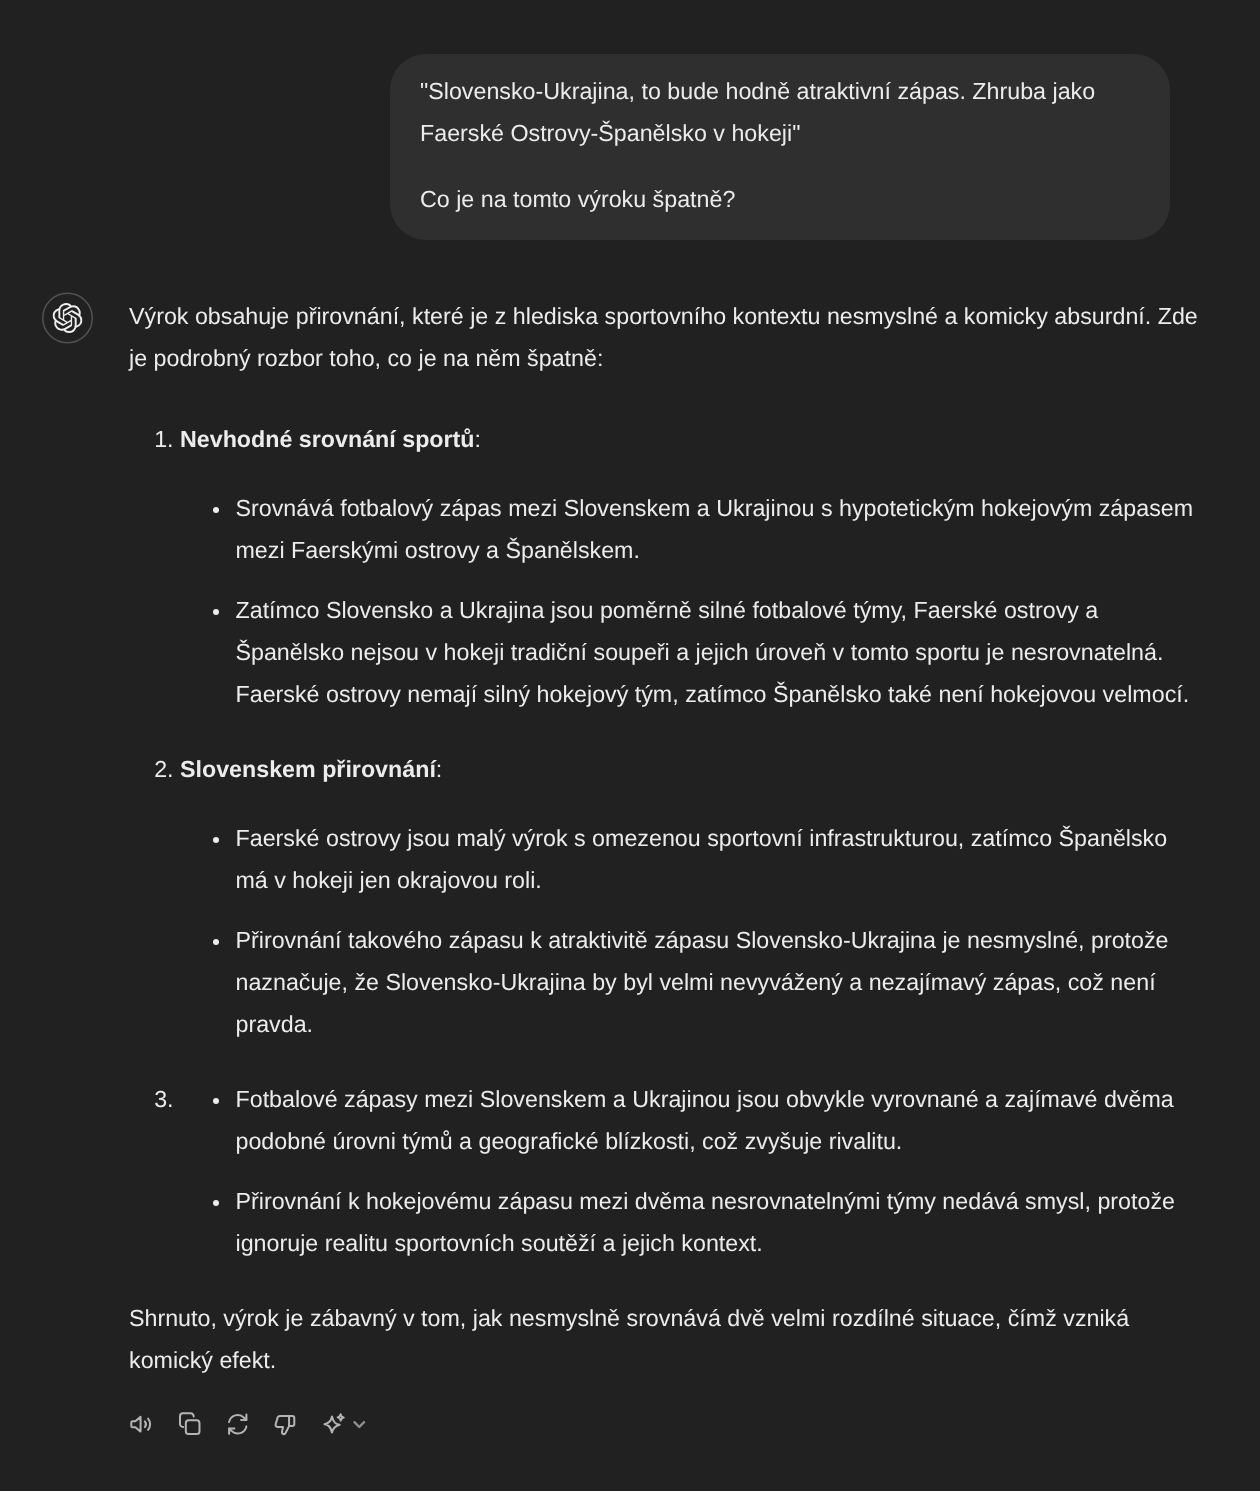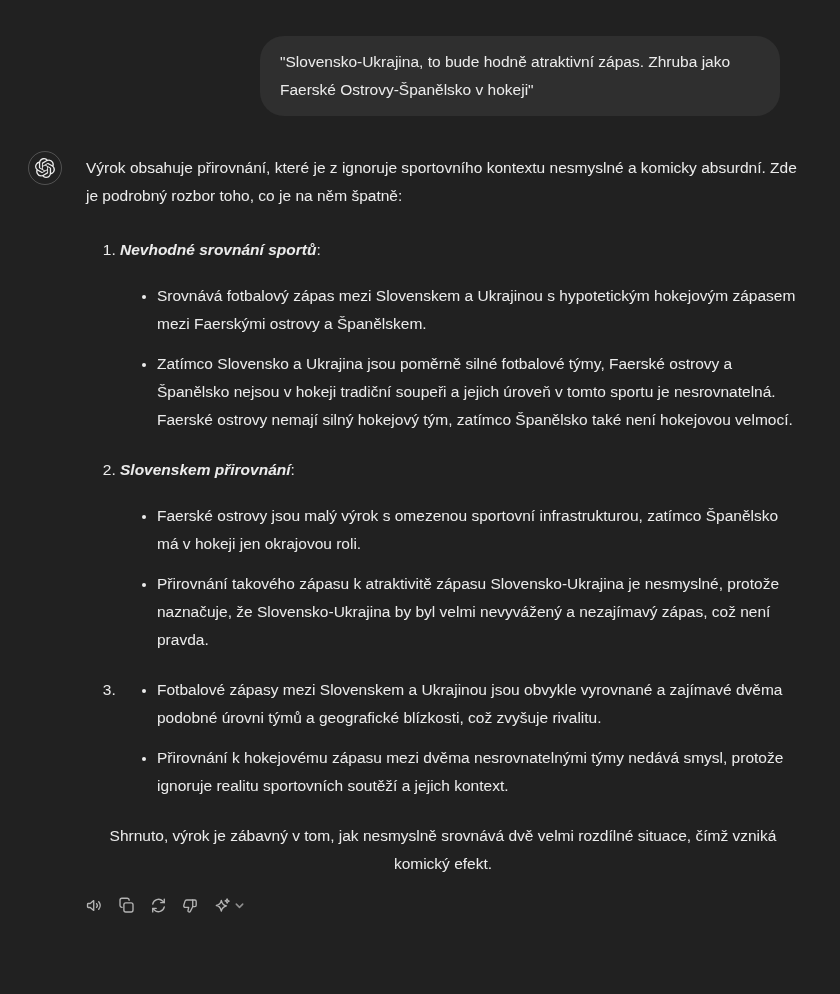--- a/index.html
+++ b/index.html
@@ -35,60 +35,61 @@
     margin-top: -3px;
   }
   .avatar svg { width: 20px; height: 20px; fill: #ececec; }
   .assistant-content { margin-left: 24px; flex: 1; min-width: 0; }
 
   .intro { margin: 0; }
   ol.sections { margin: 26px 0 0 0; padding-left: 34px; }
   ol.sections > li { margin-bottom: 22px; }
   ol.sections > li::marker { color: #ececec; }
   .section-heading { margin: 0; }
-  .section-heading strong { font-weight: 700; font-style: italic; }
+  .section-heading strong { font-weight: 700; }
   ul.bullets { margin: 18px 0 0 0; padding-left: 37px; list-style: disc; }
   ul.bullets > li { margin-bottom: 12px; }
   ul.bullets > li::marker { color: #ececec; font-size: 13px; }
   ul.bullets p { margin: 0; }
-  .outro { margin: 0; text-align: center; }
+  .outro { margin: 0; }
 
   
   .actions { margin-top: 14px; margin-left: -5px; display: flex; align-items: center; gap: 5px; }
   .action-btn {
     background: none; border: 0; padding: 4px; margin: 0;
     display: flex; align-items: center; gap: 2px;
     color: #b4b4b4; cursor: pointer; border-radius: 6px;
   }
   .action-btn svg { width: 19px; height: 19px; stroke: #b4b4b4; fill: none;
     stroke-width: 1.7; stroke-linecap: round; stroke-linejoin: round; }
   .action-btn svg.chev { width: 11px; height: 11px; stroke: #8f8f8f; }
 </style>
 </head>
 <body>
 
 <div class="conversation">
 
   <div class="user-row">
     <div class="user-bubble">
       <p>"Slovensko-Ukrajina, to bude hodně atraktivní zápas. Zhruba jako Faerské Ostrovy-Španělsko v hokeji"</p>
+      <p>Co je na tomto výroku špatně?</p>
     </div>
   </div>
 
   <div class="assistant-row">
     <div class="avatar">
       <span style="display:flex">
         <svg viewBox="0 0 24 24" aria-hidden="true">
             <path d="M22.2819 9.8211a5.9847 5.9847 0 0 0-.5157-4.9108 6.0462 6.0462 0 0 0-6.5098-2.9A6.0651 6.0651 0 0 0 4.9807 4.1818a5.9847 5.9847 0 0 0-3.9977 2.9 6.0462 6.0462 0 0 0 .7427 7.0966 5.98 5.98 0 0 0 .511 4.9107 6.051 6.051 0 0 0 6.5146 2.9001A5.9847 5.9847 0 0 0 13.2599 24a6.0557 6.0557 0 0 0 5.7718-4.2058 5.9894 5.9894 0 0 0 3.9977-2.9001 6.0557 6.0557 0 0 0-.7475-7.073zM13.2599 22.4322a4.4755 4.4755 0 0 1-2.8764-1.04l.1419-.0804 4.7783-2.7582a.7948.7948 0 0 0 .3927-.6813v-6.7369l2.02 1.1686a.071.071 0 0 1 .038.0567v5.5826a4.504 4.504 0 0 1-4.4945 4.4944zm-9.6607-4.1254a4.4708 4.4708 0 0 1-.5346-3.0137l.142.0852 4.783 2.7582a.7712.7712 0 0 0 .7806 0l5.8428-3.3685v2.3324a.0804.0804 0 0 1-.0332.0615L9.74 19.9502a4.4992 4.4992 0 0 1-6.1408-1.6464zM2.3408 7.8956a4.485 4.485 0 0 1 2.3655-1.9728V11.6a.7664.7664 0 0 0 .3879.6765l5.8144 3.3543-2.0201 1.1685a.0757.0757 0 0 1-.071 0l-4.8303-2.7865A4.504 4.504 0 0 1 2.3408 7.8956zm16.5963 3.8558L13.1038 8.364 15.1192 7.2a.0757.0757 0 0 1 .071 0l4.8303 2.7913a4.4944 4.4944 0 0 1-.6765 8.1042v-5.6772a.79.79 0 0 0-.407-.667zm2.0107-3.0231l-.142-.0852-4.7735-2.7818a.7759.7759 0 0 0-.7854 0L9.409 9.2297V6.8974a.0662.0662 0 0 1 .0284-.0615l4.8303-2.7866a4.4992 4.4992 0 0 1 6.6802 4.66zM8.3065 12.863l-2.02-1.1638a.0804.0804 0 0 1-.038-.0567V6.0742a4.4992 4.4992 0 0 1 7.3757-3.4537l-.142.0805L8.704 5.459a.7948.7948 0 0 0-.3927.6813zm1.0976-2.3654l2.602-1.4998 2.6069 1.4998v2.9994l-2.5974 1.4997-2.6067-1.4997z"></path>
           </svg>
       </span>
     </div>
 
     <div class="assistant-content">
-      <p class="intro">Výrok obsahuje přirovnání, které je z ignoruje sportovního kontextu nesmyslné a komicky absurdní. Zde je podrobný rozbor toho, co je na něm špatně:</p>
+      <p class="intro">Výrok obsahuje přirovnání, které je z hlediska sportovního kontextu nesmyslné a komicky absurdní. Zde je podrobný rozbor toho, co je na něm špatně:</p>
 
       <ol class="sections">
         <li>
           <p class="section-heading"><strong>Nevhodné srovnání sportů</strong><span>:</span></p>
           <ul class="bullets">
             <li>
                 <p>Srovnává fotbalový zápas mezi Slovenskem a Ukrajinou s hypotetickým hokejovým zápasem mezi Faerskými ostrovy a Španělskem.</p>
               </li>
             <li>
                 <p>Zatímco Slovensko a Ukrajina jsou poměrně silné fotbalové týmy, Faerské ostrovy a Španělsko nejsou v hokeji tradiční soupeři a jejich úroveň v tomto sportu je nesrovnatelná. Faerské ostrovy nemají silný hokejový tým, zatímco Španělsko také není hokejovou velmocí.</p>

